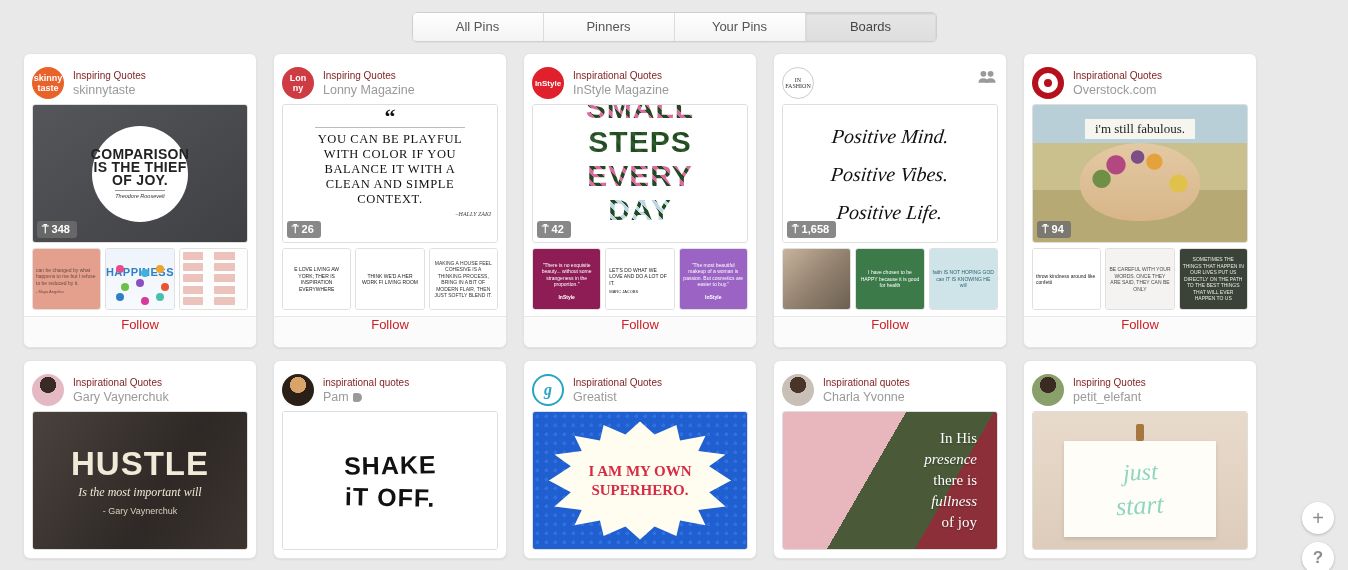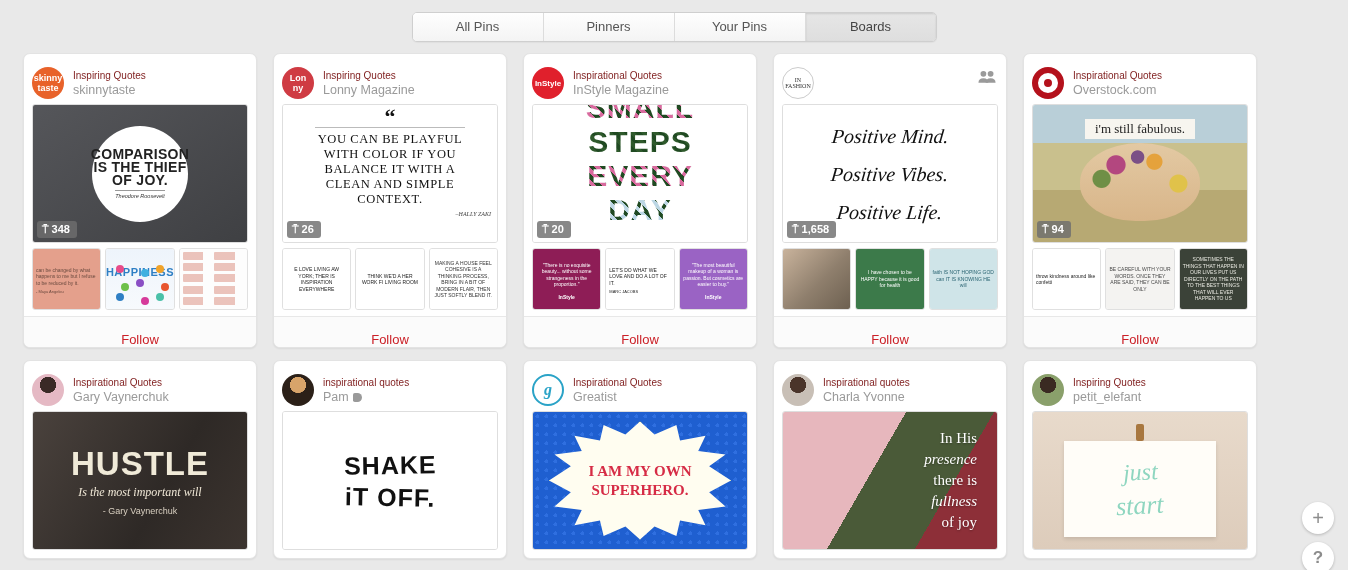--- a/index.html
+++ b/index.html
@@ -55,21 +55,21 @@
   }
   .pin-glyph{font-size:11px;line-height:11px;}
   
   .thumbs{display:flex;gap:4px;margin-top:5px;}
   .thumb{width:69.3px;height:62px;border:1px solid #e0e0e0;border-radius:3px;overflow:hidden;
          position:relative;box-sizing:border-box;background:#fff;}
   .thumb-inner{position:absolute;inset:0;display:flex;align-items:center;justify-content:center;
     flex-direction:column;text-align:center;overflow:hidden;}
   
   .followbar{margin:6px -8px 0 -8px;border-top:1px solid #e8e8e8;height:30px;
-    display:flex;align-items:flex-end;justify-content:center;background:#fbfbfb;
+    display:flex;align-items:flex-start;justify-content:center;background:#fbfbfb;
     border-radius:0 0 7px 7px;cursor:pointer;}
   .followbar span{color:#cb2027;font-size:13px;}
   
   .fab{
     position:absolute;right:14px;width:32px;height:32px;border-radius:50%;background:#fff;
     box-shadow:0 1px 3px rgba(0,0,0,.22);display:flex;align-items:center;justify-content:center;
     color:#8c8c8c;font-size:20px;cursor:pointer;user-select:none;
   }
   #fab-add{top:502px;}
   #fab-help{top:542px;font-size:17px;font-weight:bold;}
@@ -219,21 +219,21 @@
       </div>
       <div class="hero">
         <div class="hero-inner" style="background: rgb(255, 255, 255); justify-content: flex-start;">
           <div style="font: bold 30px / 34px &quot;Liberation Sans&quot;, sans-serif; letter-spacing: 1px; background: repeating-linear-gradient(45deg, rgb(216, 106, 158), rgb(216, 106, 158) 4px, rgb(32, 74, 34) 4px, rgb(32, 74, 34) 8px) text; color: transparent; margin-top: -14px;">SMALL</div>
           <div style="font: bold 30px / 34px &quot;Liberation Sans&quot;, sans-serif; letter-spacing: 1px; background: repeating-linear-gradient(45deg, rgb(47, 90, 44), rgb(47, 90, 44) 4px, rgb(32, 74, 34) 4px, rgb(32, 74, 34) 8px) text; color: transparent; margin-top: 0px;">STEPS</div>
           <div style="font: bold 30px / 34px &quot;Liberation Sans&quot;, sans-serif; letter-spacing: 1px; background: repeating-linear-gradient(45deg, rgb(216, 106, 158), rgb(216, 106, 158) 4px, rgb(32, 74, 34) 4px, rgb(32, 74, 34) 8px) text; color: transparent; margin-top: 0px;">EVERY</div>
           <div style="font: bold 30px / 34px &quot;Liberation Sans&quot;, sans-serif; letter-spacing: 1px; background: repeating-linear-gradient(45deg, rgb(188, 214, 228), rgb(188, 214, 228) 4px, rgb(32, 74, 34) 4px, rgb(32, 74, 34) 8px) text; color: transparent; margin-top: 0px;">DAY</div>
         </div>
         <div class="pincount">
           <span class="pin-glyph">⍑</span>
-          <span>20</span>
+          <span>42</span>
         </div>
       </div>
       <div class="thumbs">
         <div class="thumb">
           <div class="thumb-inner" style="background: rgb(142, 29, 86);">
             <div style="font-size: 5px; line-height: 6.5px; color: rgb(255, 255, 255); padding: 3px; text-align: center; width: 100%; box-sizing: border-box;">"There is no exquisite beauty... without some strangeness in the proportion."</div>
             <div style="font: bold 5px &quot;Liberation Sans&quot;, sans-serif; color: rgb(255, 255, 255); margin-top: 3px;">InStyle</div>
           </div>
         </div>
         <div class="thumb">

